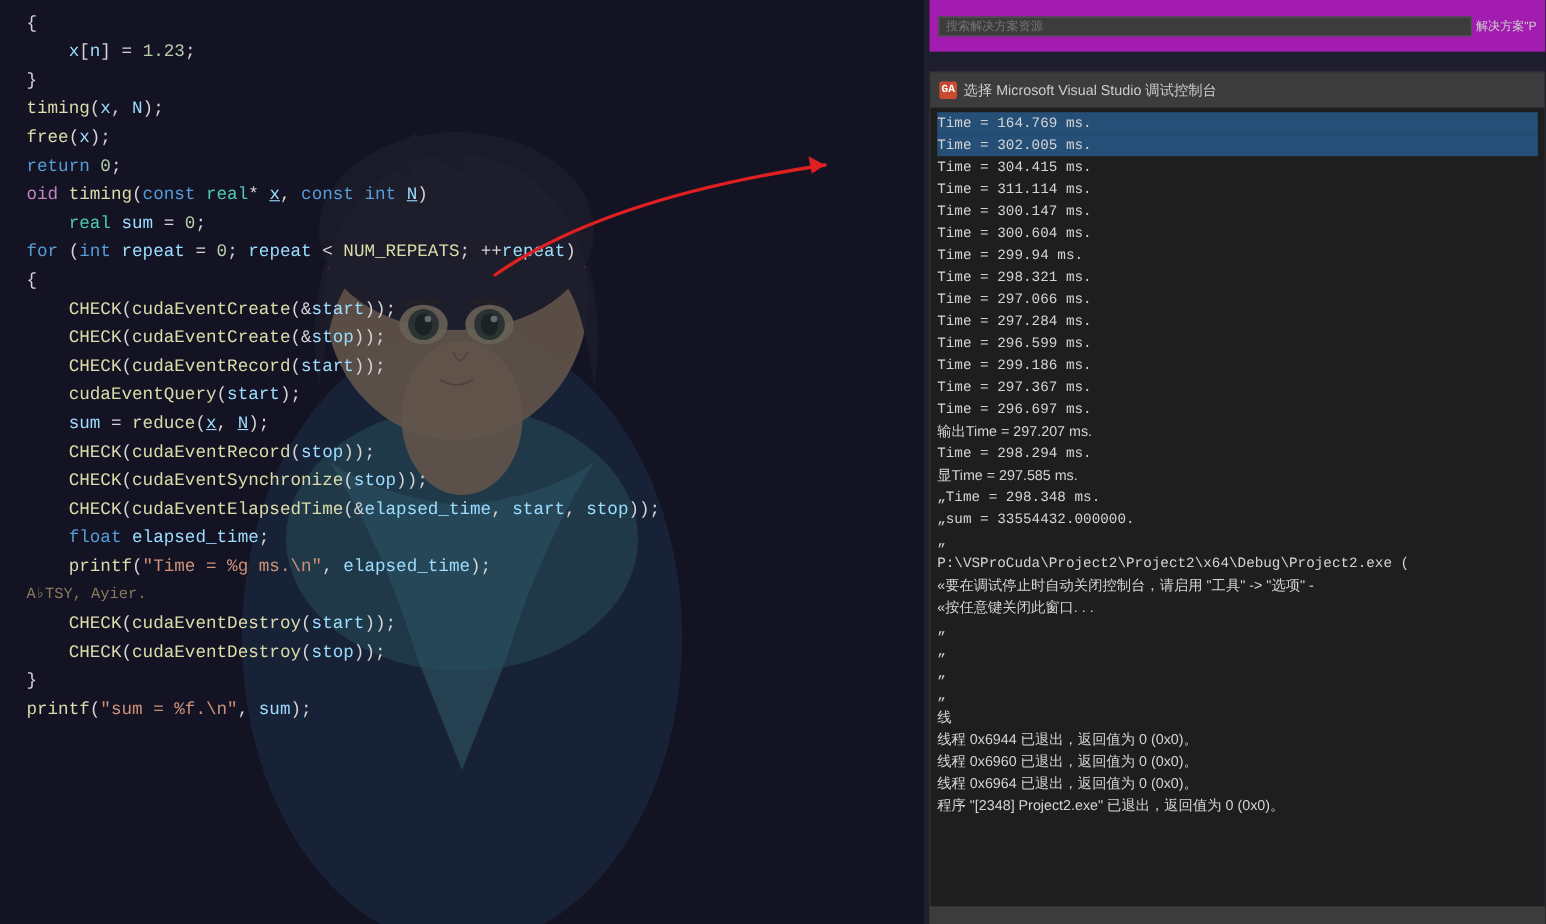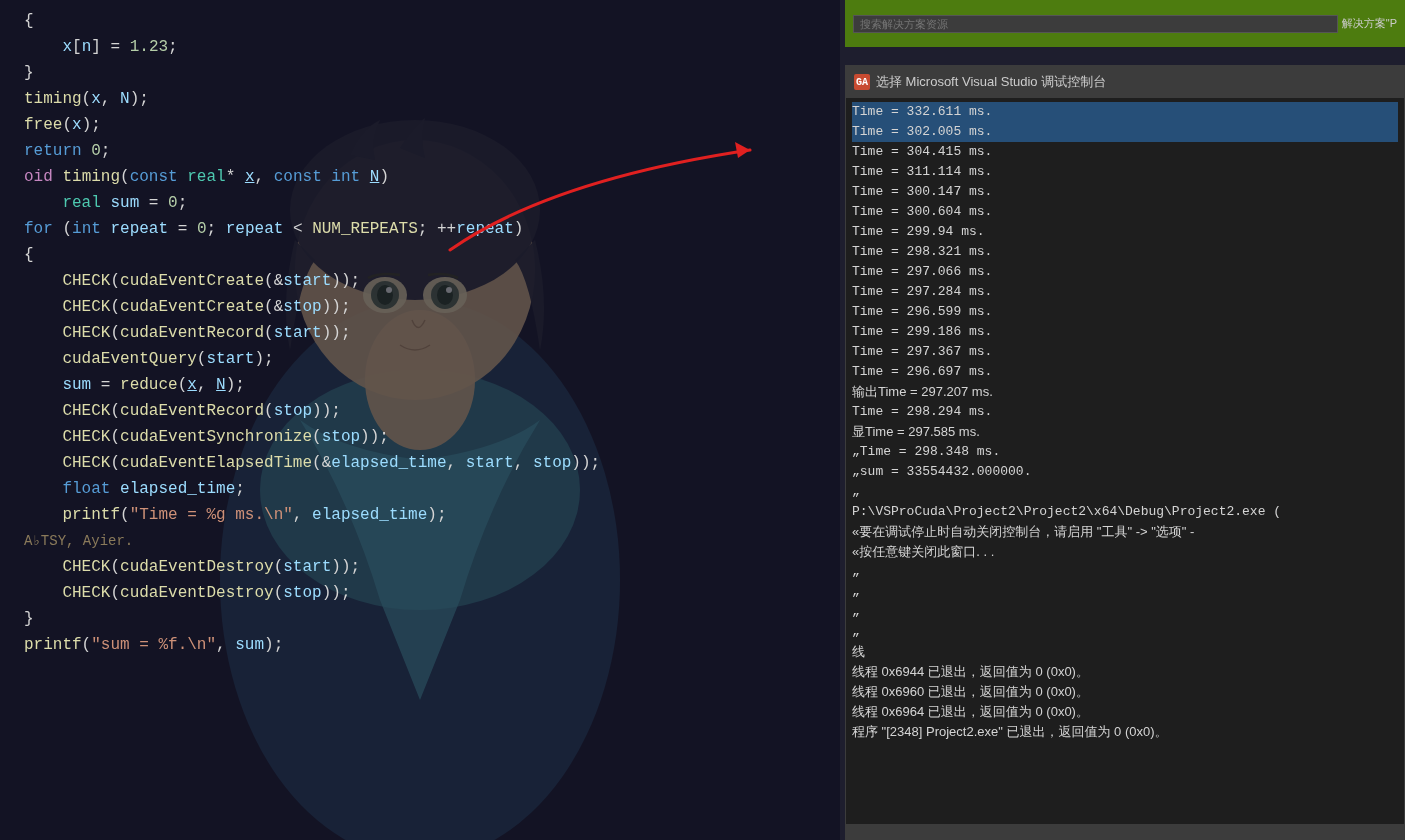--- a/index.html
+++ b/index.html
@@ -139,21 +139,21 @@
       pointer-events: none;
     }
 
     
     .right-toolbar {
       position: absolute;
       top: 0;
       right: 0;
       width: 560px;
       height: 47px;
-      background: #4d7c0f;
+      background: #a21caf;
       z-index: 9;
       display: flex;
       align-items: center;
       padding: 0 8px;
       gap: 4px;
     }
 
     .search-box {
       background: #3c3c3c;
       border: 1px solid #555;
@@ -268,21 +268,21 @@
   <div style="color:#ccc;font-size:11px;font-family:'Microsoft YaHei',sans-serif;white-space:nowrap;">解决方案"P</div>
 </div>
 
 <div class="debug-panel">
   <div class="debug-titlebar">
     <div class="debug-title-icon">GA</div>
     <span class="debug-title-text">选择 Microsoft Visual Studio 调试控制台</span>
   </div>
   <div class="debug-content">
 
-  <div class="debug-line highlighted">Time = 332.611 ms.</div>
+  <div class="debug-line highlighted">Time = 164.769 ms.</div>
       <div class="debug-line highlighted">Time = 302.005 ms.</div>
       <div class="debug-line">Time = 304.415 ms.</div>
       <div class="debug-line">Time = 311.114 ms.</div>
       <div class="debug-line">Time = 300.147 ms.</div>
       <div class="debug-line">Time = 300.604 ms.</div>
       <div class="debug-line">Time = 299.94 ms.</div>
       <div class="debug-line">Time = 298.321 ms.</div>
       <div class="debug-line">Time = 297.066 ms.</div>
       <div class="debug-line">Time = 297.284 ms.</div>
       <div class="debug-line">Time = 296.599 ms.</div>

